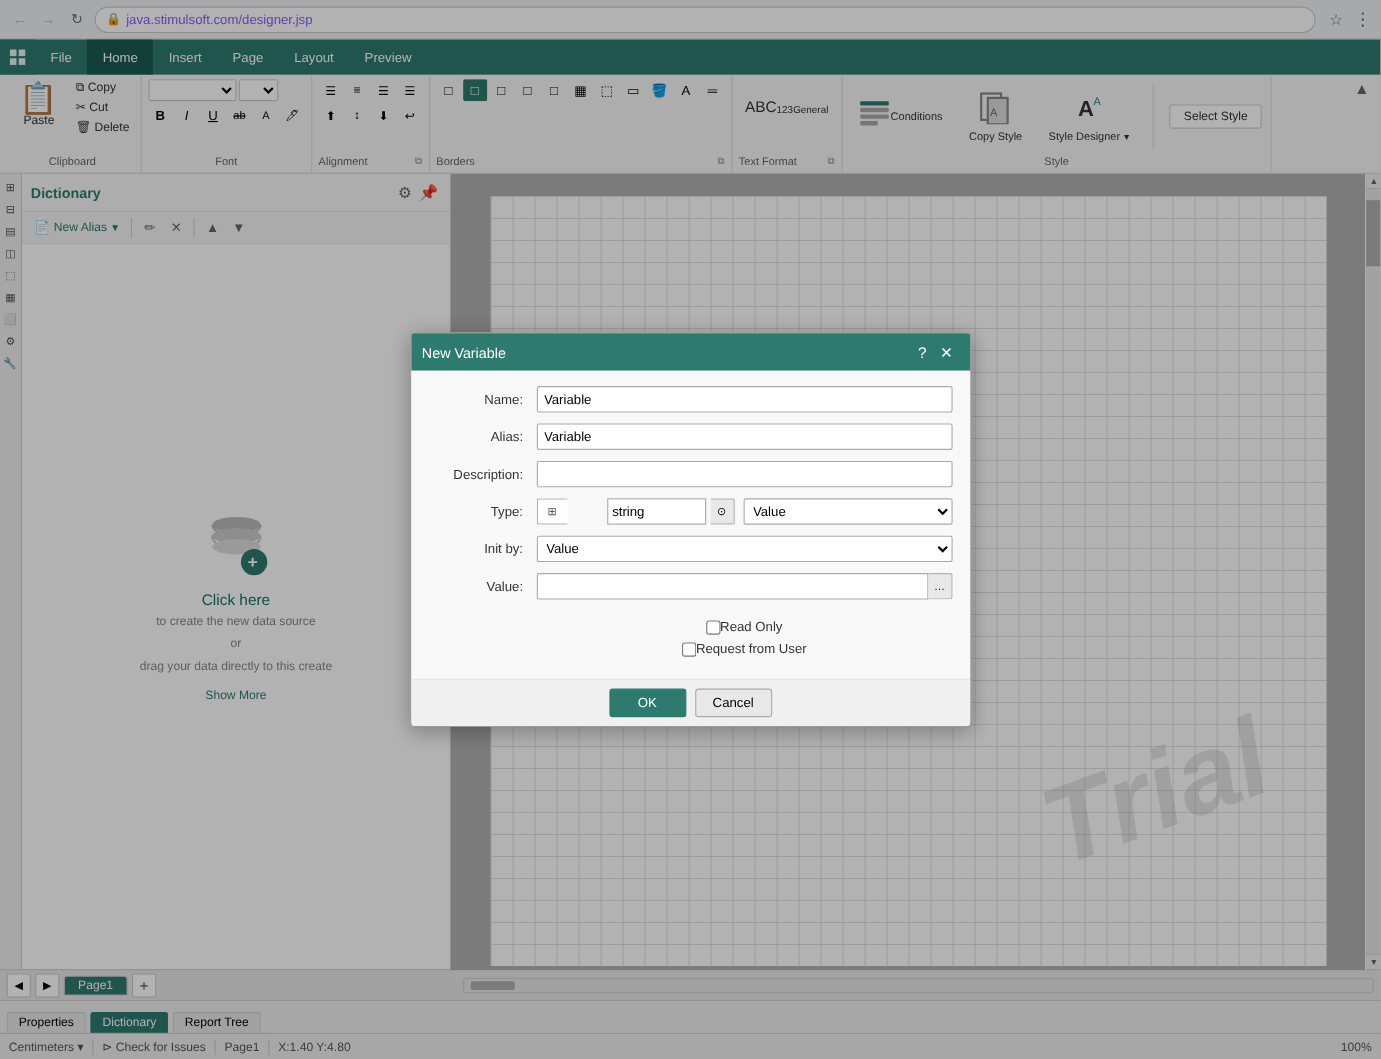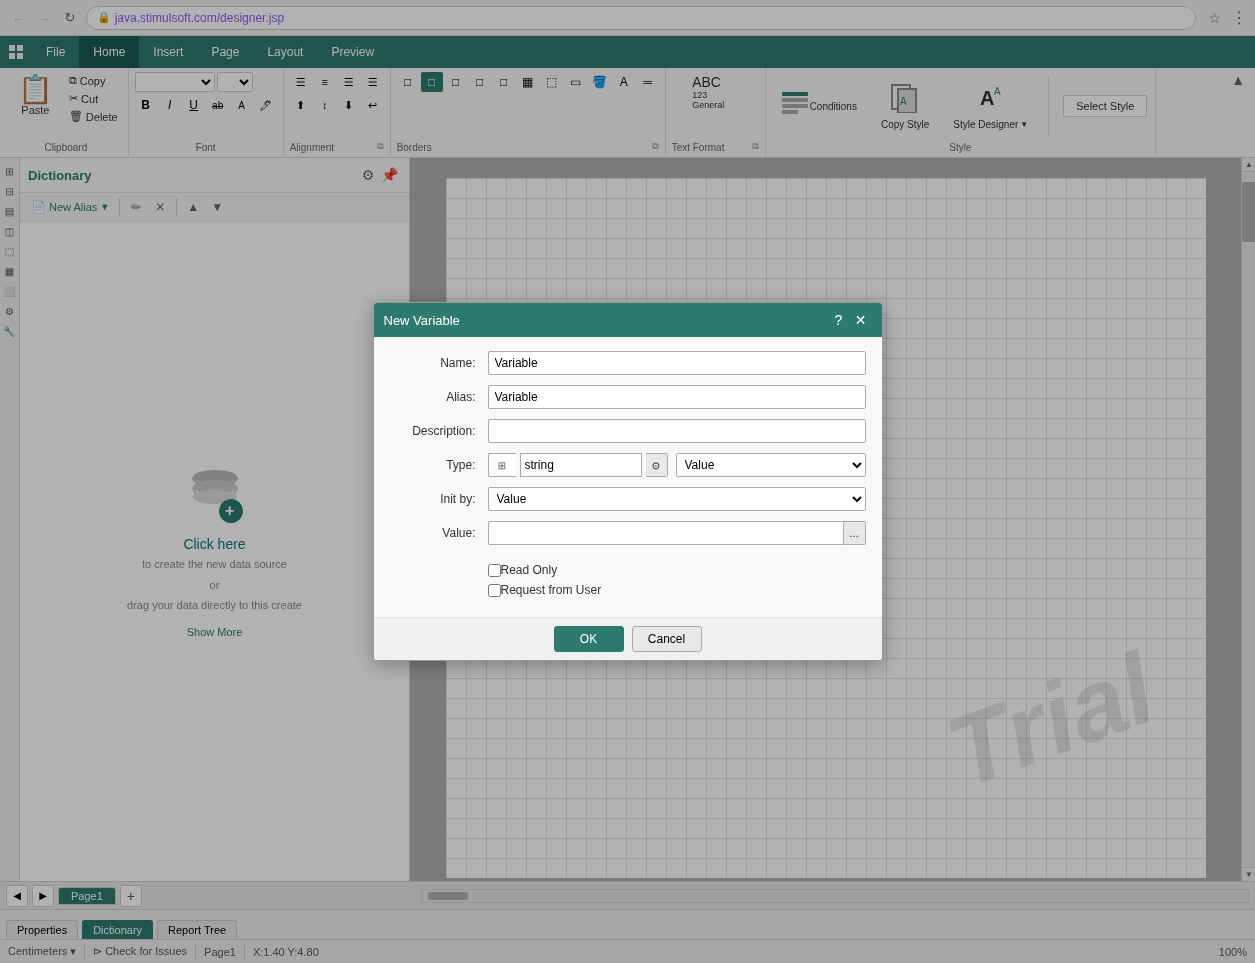--- a/index.html
+++ b/index.html
@@ -85,26 +85,27 @@
       flex: 1;
       gap: 2px;
     }
     .ribbon-group-label {
       font-size: 10px;
       color: #666;
       margin-top: 2px;
       text-align: center;
     }
     .ribbon-btn {
-      display: flex; flex-direction: column; align-items: flex-start;
+      display: flex; flex-direction: row; align-items: flex-end;
       padding: 3px 5px;
       cursor: pointer; border: none; background: transparent;
       font-size: 10px; color: #333;
       min-width: 36px;
       border-radius: 2px;
+      margin-top: 15px;
     }
     .ribbon-btn-small {
       display: flex; align-items: center; gap: 3px;
       padding: 2px 4px;
       cursor: pointer; border: none; background: transparent;
       font-size: 11px; color: #333;
       border-radius: 2px;
     }
 
     .paste-btn {
@@ -381,21 +382,21 @@
     .type-icon-box {
       width: 28px; height: 24px;
       border: 1px solid #aaa; border-radius: 2px 0 0 2px;
       background: white; display: flex; align-items: center; justify-content: center;
       font-size: 10px; color: #555; border-right: none;
     }
     .type-text-box {
       flex: 1; height: 24px;
       border: 1px solid #aaa; border-radius: 0;
       padding: 0 4px; font-size: 12px;
-      background: white; display: flex; align-items: center;
+      background: white; display: flex; align-items: center; margin-left: 32px;
     }
     .type-arrow-btn {
       width: 22px; height: 24px;
       border: 1px solid #aaa; border-radius: 0 2px 2px 0;
       background: #e8e8e8; cursor: pointer;
       display: flex; align-items: center; justify-content: center;
       font-size: 10px; border-left: none;
     }
     .value-select {
       flex: 1; height: 24px;
@@ -414,21 +415,21 @@
     }
     .modal-input-with-btn button {
       width: 22px; height: 24px;
       border: 1px solid #aaa; border-left: none;
       border-radius: 0 2px 2px 0;
       background: #e8e8e8; cursor: pointer;
       font-size: 10px;
     }
     .checkbox-row {
       display: flex; align-items: center; gap: 0;
-      margin-bottom: 6px; margin-left: 98px;
+      margin-bottom: 6px; margin-left: 98px; justify-content: center;
     }
     .modal-checkbox { cursor: pointer; }
     .checkbox-label { font-size: 12px; color: #333; cursor: pointer; }
     .modal-footer {
       padding: 8px 16px;
       border-top: 1px solid #e0e0e0;
       display: flex; justify-content: center; gap: 8px;
       background: #f0f0f0;
       border-radius: 0 0 4px 4px;
     }

